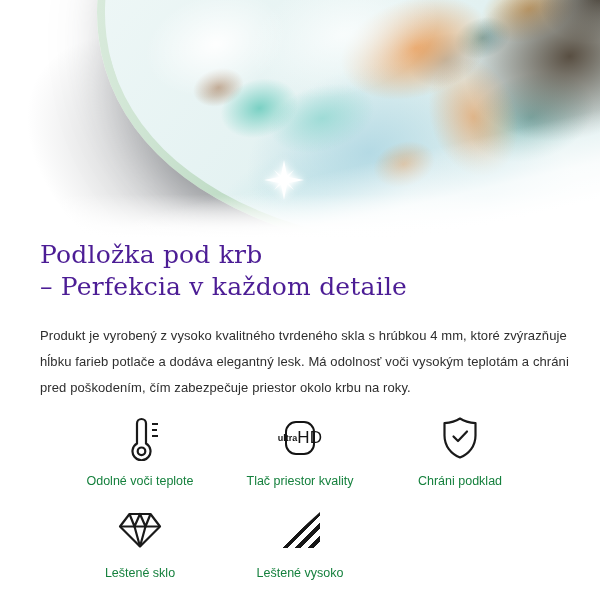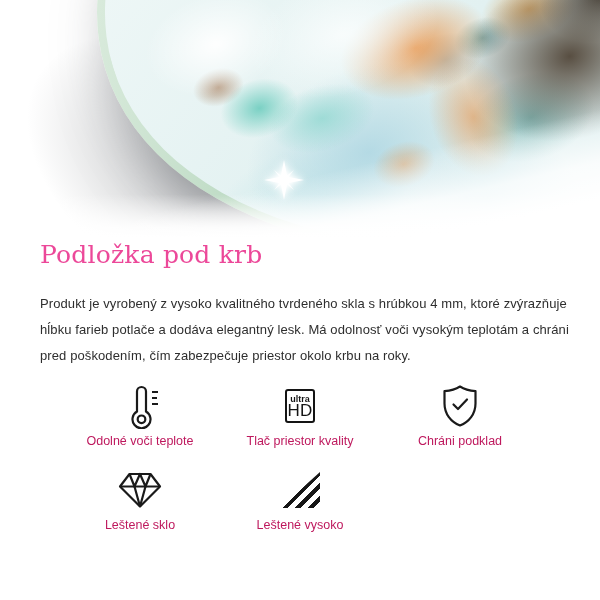--- a/index.html
+++ b/index.html
@@ -43,36 +43,36 @@
     background:
       linear-gradient(167deg, rgba(255,255,255,0) 66%, rgba(255,255,255,.85) 80%, #fff 90%),
       linear-gradient(to bottom, rgba(255,255,255,0) 82%, rgba(255,255,255,.9) 96%, #fff 100%); }
 
   .sparkle { position:absolute; z-index:4; left:264px; top:160px; width:40px; height:40px;
     filter:drop-shadow(0 0 5px rgba(255,255,255,.95)) drop-shadow(0 0 2px #fff); }
 
   
   .content { padding:0 40px; }
   h1 { padding-top:2px; font-family:"DejaVu Serif", serif; font-weight:400;
-       font-size:25px; line-height:32px; color:#ec4899; letter-spacing:.2px; }
+       font-size:25px; line-height:32px; color:#4c1d95; letter-spacing:.2px; }
   h1 span { display:block; }
   .desc { margin-top:20px; width:545px; font-size:13px; line-height:26px;
           letter-spacing:.1px; color:#2e2e2e; }
 
   
   .features { margin-top:14px; display:grid; grid-template-columns:repeat(3,1fr);
               row-gap:18px; padding:0 20px; }
   .feature { display:flex; flex-direction:column; align-items:center; }
   .icon-box { height:46px; display:flex; align-items:center; justify-content:center; }
-  .feature-label { margin-top:4px; font-size:12.5px; line-height:16px; color:#be185d; }
+  .feature-label { margin-top:12px; font-size:12.5px; line-height:16px; color:#15803d; }
 
   .icon-svg { stroke:#1a1a1a; fill:none; stroke-width:2.2; }
 
-  .uhd { width:30px; height:34px; border:2.3px solid #141414; border-radius:3px;
-         display:flex; flex-direction:column; align-items:center; justify-content:center;
+  .uhd { width:30px; height:34px; border:2.3px solid #141414; border-radius:11px;
+         display:flex; flex-direction:row; align-items:center; justify-content:center;
          color:#141414; }
   .uhd .u  { font-size:9px;  font-weight:700; line-height:9px; }
   .uhd .hd { font-size:17px; font-weight:400; line-height:14px; letter-spacing:.2px; }
 
   .tri-stripes { width:40px; height:36px;
     background:repeating-linear-gradient(135deg,#161616 0 4px, transparent 4px 9px);
     -webkit-clip-path:polygon(0 100%, 100% 0, 100% 100%);
     clip-path:polygon(0 100%, 100% 0, 100% 100%); }
 </style>
 </head>
@@ -86,20 +86,21 @@
   <div class="hero-fade"></div>
   <svg class="sparkle" viewBox="0 0 40 40">
     <path d="M20 0 L23.2 16.8 L40 20 L23.2 23.2 L20 40 L16.8 23.2 L0 20 L16.8 16.8 Z" fill="#ffffff"></path>
     <path d="M20 6 L21.5 18.5 L34 20 L21.5 21.5 L20 34 L18.5 21.5 L6 20 L18.5 18.5 Z" fill="#ffffff" opacity="0.85" transform="rotate(45 20 20)"></path>
   </svg>
 </div>
 
 <div class="content">
   <h1>
     <span>Podložka pod krb</span>
+    <span>– Perfekcia v každom detaile</span>
   </h1>
   <p class="desc">Produkt je vyrobený z vysoko kvalitného tvrdeného skla s hrúbkou 4 mm, ktoré zvýrazňuje hĺbku farieb potlače a dodáva elegantný lesk. Má odolnosť voči vysokým teplotám a chráni pred poškodením, čím zabezpečuje priestor okolo krbu na roky.</p>
 
   <div class="features">
 
     <div class="feature">
       <div class="icon-box">
         <svg class="icon-svg" width="46" height="46" viewBox="0 0 46 46">
           <path d="M20 8.5 a4.5 4.5 0 0 1 9 0 V28.5 a9 9 0 1 1 -9 0 Z"></path>
           <circle cx="24.5" cy="36.3" r="3.8"></circle>

